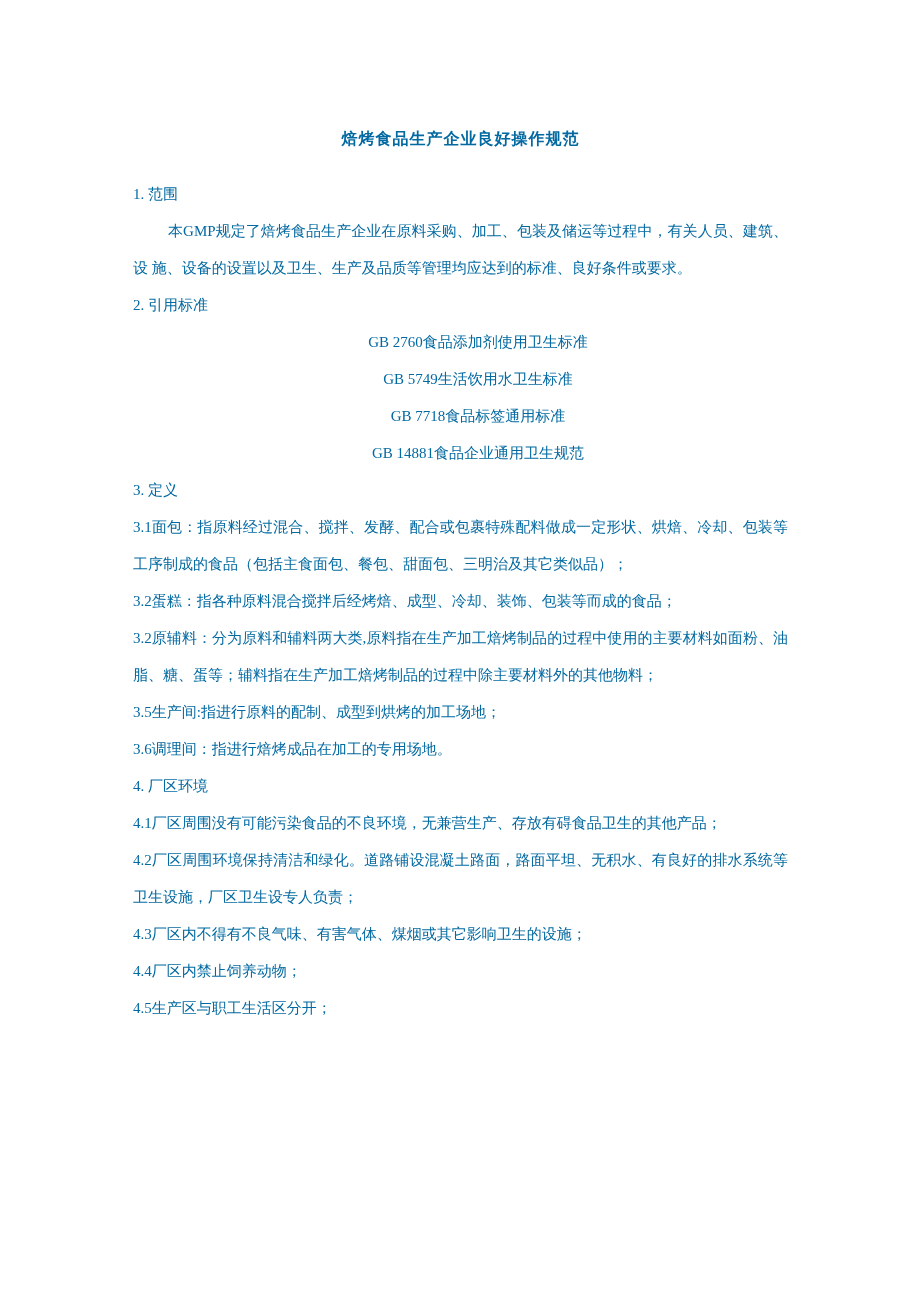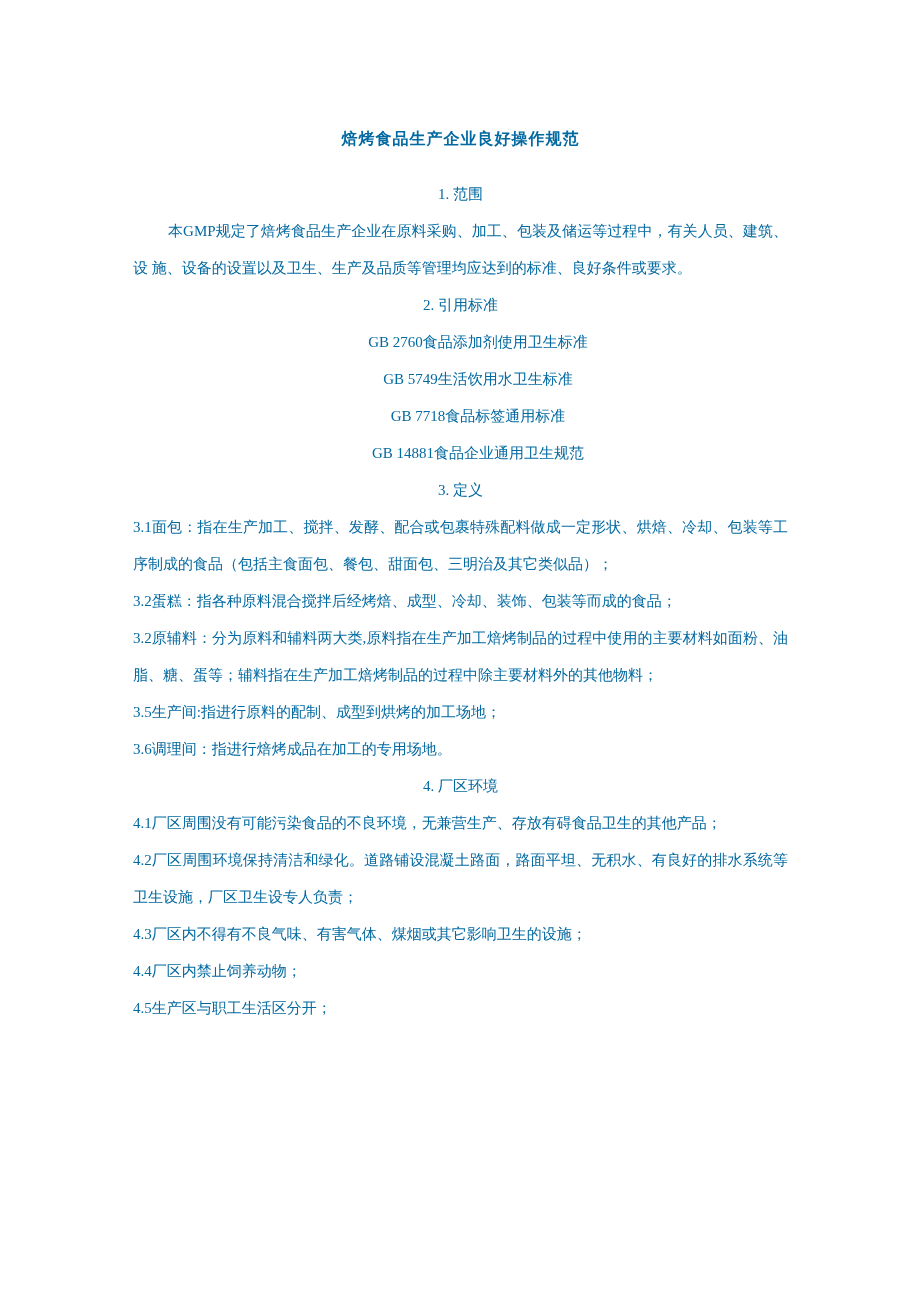--- a/index.html
+++ b/index.html
@@ -27,21 +27,21 @@
     letter-spacing: 1px;
   }
   .para {
     margin: 0;
     font-size: 15px;
     line-height: 37px;
     text-align: justify;
     word-break: break-all;
   }
   .para.heading {
-    text-align: center;
+    text-align: left;
   }
   .para.first-indent {
     text-indent: 35px;
   }
   .para.indented {
     padding-left: 35px;
     text-align: center;
   }
   .para.body {
     text-align: justify;
@@ -54,21 +54,21 @@
   <h1 class="doc-title">焙烤食品生产企业良好操作规范</h1>
   <div id="doc-body">
       <p class="para heading">1. 范围</p>
       <p class="para first-indent">本GMP规定了焙烤食品生产企业在原料采购、加工、包装及储运等过程中，有关人员、建筑、设 施、设备的设置以及卫生、生产及品质等管理均应达到的标准、良好条件或要求。</p>
       <p class="para heading">2. 引用标准</p>
       <p class="para indented">GB 2760食品添加剂使用卫生标准</p>
       <p class="para indented">GB 5749生活饮用水卫生标准</p>
       <p class="para indented">GB 7718食品标签通用标准</p>
       <p class="para indented">GB 14881食品企业通用卫生规范</p>
       <p class="para heading">3. 定义</p>
-      <p class="para body">3.1面包：指在生产加工、搅拌、发酵、配合或包裹特殊配料做成一定形状、烘焙、冷却、包装等工序制成的食品（包括主食面包、餐包、甜面包、三明治及其它类似品）；</p>
+      <p class="para body">3.1面包：指原料经过混合、搅拌、发酵、配合或包裹特殊配料做成一定形状、烘焙、冷却、包装等工序制成的食品（包括主食面包、餐包、甜面包、三明治及其它类似品）；</p>
       <p class="para body">3.2蛋糕：指各种原料混合搅拌后经烤焙、成型、冷却、装饰、包装等而成的食品；</p>
       <p class="para body">3.2原辅料：分为原料和辅料两大类,原料指在生产加工焙烤制品的过程中使用的主要材料如面粉、油脂、糖、蛋等；辅料指在生产加工焙烤制品的过程中除主要材料外的其他物料；</p>
       <p class="para body">3.5生产间:指进行原料的配制、成型到烘烤的加工场地；</p>
       <p class="para body">3.6调理间：指进行焙烤成品在加工的专用场地。</p>
       <p class="para heading">4. 厂区环境</p>
       <p class="para body">4.1厂区周围没有可能污染食品的不良环境，无兼营生产、存放有碍食品卫生的其他产品；</p>
       <p class="para body">4.2厂区周围环境保持清洁和绿化。道路铺设混凝土路面，路面平坦、无积水、有良好的排水系统等卫生设施，厂区卫生设专人负责；</p>
       <p class="para body">4.3厂区内不得有不良气味、有害气体、煤烟或其它影响卫生的设施；</p>
       <p class="para body">4.4厂区内禁止饲养动物；</p>
       <p class="para body">4.5生产区与职工生活区分开；</p>

